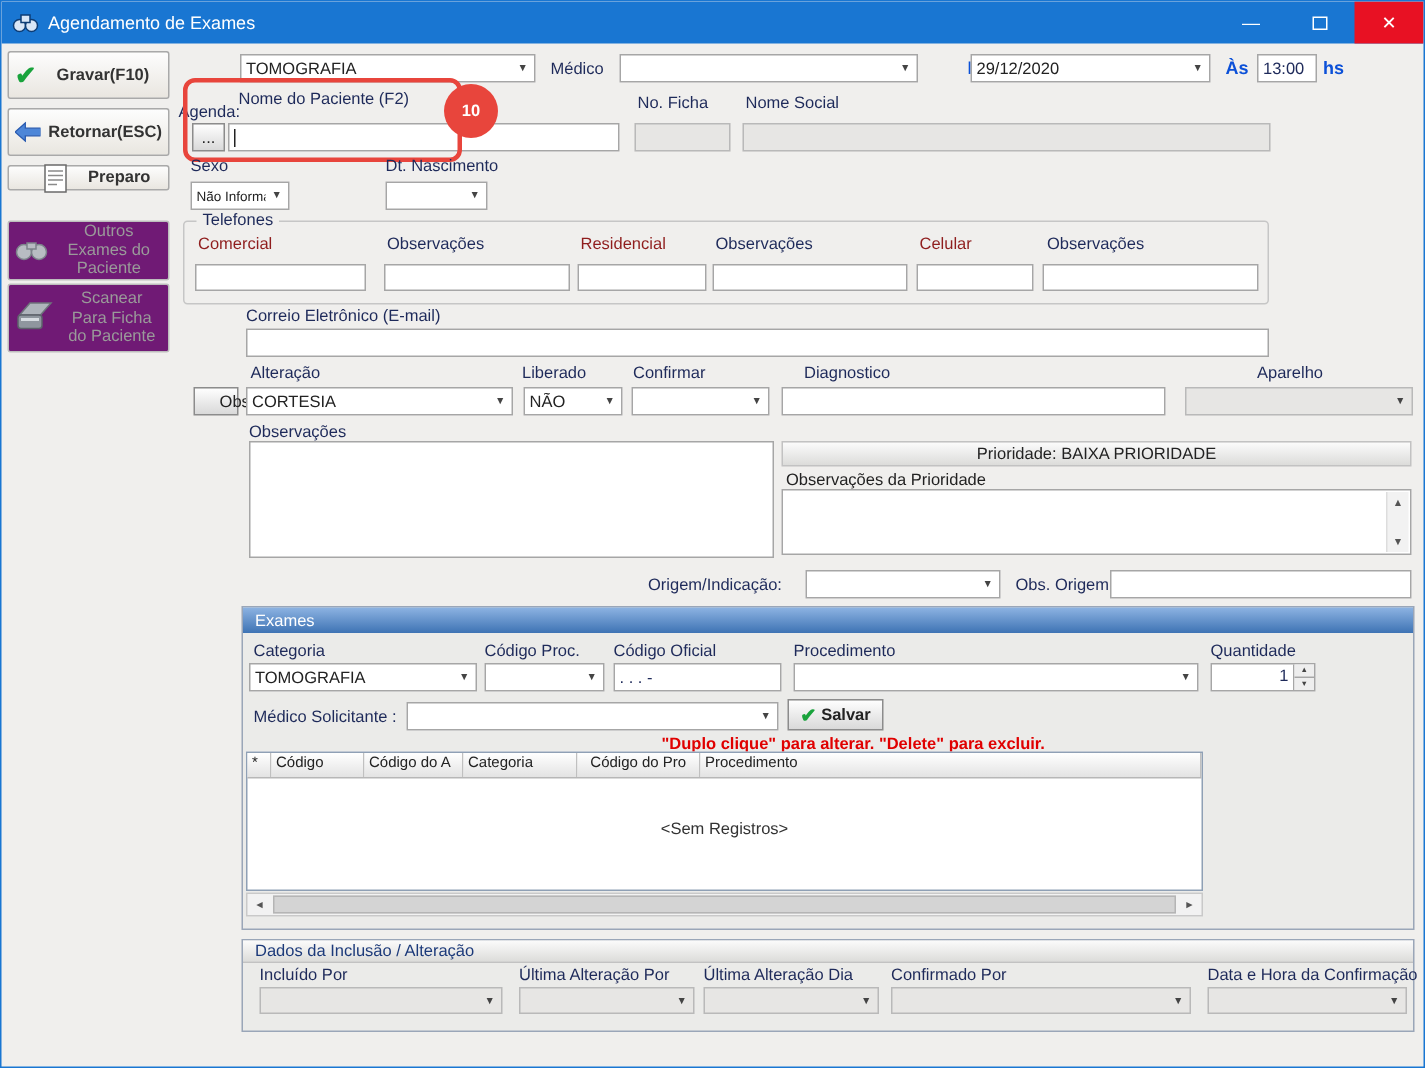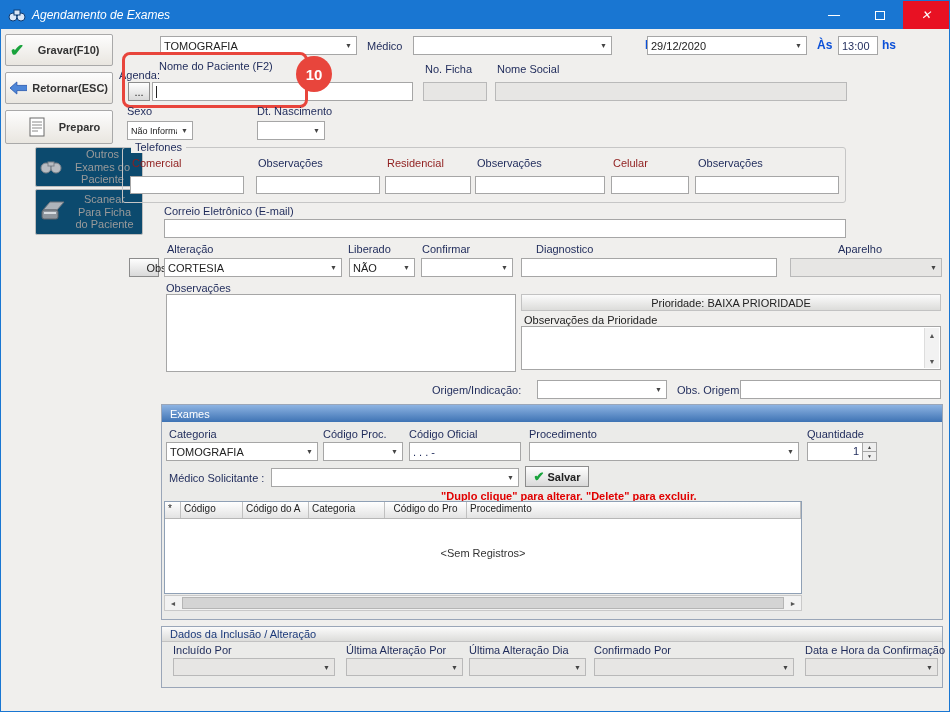--- a/index.html
+++ b/index.html
@@ -1,33 +1,33 @@
 <!DOCTYPE html>
 <html><head>
 <meta charset="utf-8">
 <style>
   *{box-sizing:border-box;margin:0;padding:0;}
   html,body{background:#c8cdd4;}
   .win{position:relative;width:950px;height:712px;background:#f0efed;border:1px solid #1976d2;
        font-family:"Liberation Sans",sans-serif;font-size:11px;color:#1e2a5a;overflow:hidden;}
 
   
-  .titlebar{position:absolute;left:0;top:0;width:100%;height:28px;background:#1976d2;display:flex;align-items:center;color:#fff;font-style:italic;}
+  .titlebar{position:absolute;left:0;top:0;width:100%;height:28px;background:#1976d2;display:flex;align-items:center;color:#fff;}
   .titlebar .ttl{margin-left:6px;font-size:12px;}
   .tspacer{flex:1;}
   .tbtn{width:46px;height:28px;display:flex;align-items:center;justify-content:center;color:#fff;font-size:12px;}
   .tbtn.close{background:#e81123;}
   .maxbox{width:10px;height:9px;border:1px solid #fff;display:inline-block;}
 
   
   .sbtn{position:absolute;left:4px;width:108px;background:linear-gradient(#fdfdfd,#e9e6e0);
         border:1px solid #a9a9a9;border-radius:2px;display:flex;align-items:center;gap:5px;
         padding:2px 4px;font-weight:bold;color:#333;}
   .sbtn .slabel{flex:1;text-align:center;line-height:1.15;}
-  .sbtn.disabled{color:#9a9a9a;background:#0c4a6e;border-color:#bdbdbd;font-weight:normal;margin-left:30px;}
+  .sbtn.disabled{color:#9a9a9a;background:#701a75;border-color:#bdbdbd;font-weight:normal;}
   .icn-check{color:#19a33c;font-size:17px;font-weight:bold;}
   .icn-check.small{font-size:13px;}
 
   
   .lb{position:absolute;white-space:nowrap;color:#1e2a5a;}
   .lbb{color:#0b50d8;font-weight:bold;font-size:12px;}
   .lbm{color:#8f1d1d;}
   .hint{position:absolute;color:#e00000;font-weight:bold;}
 
   
@@ -73,21 +73,21 @@
   
   .spin{position:absolute;height:19px;background:#fff;border:1px solid #a6a6a6;display:flex;}
   .spin .sval{flex:1;text-align:right;padding:2px 3px 0 0;}
   .spin .sbtns{width:14px;display:flex;flex-direction:column;border-left:1px solid #a6a6a6;flex:none;}
   .spin .sb{flex:1;display:flex;align-items:center;justify-content:center;font-size:5px;color:#444;background:#eee;}
   .spin .sb + .sb{border-top:1px solid #a6a6a6;}
 
   
   .ann-rect{position:absolute;border:3px solid #e8453c;border-radius:8px;pointer-events:none;}
   .ann-badge{position:absolute;width:36px;height:36px;border-radius:50%;background:#e8453c;color:#fff;
-             display:flex;align-items:center;justify-content:center;font-size:15px;font-weight:bold;}
+             display:flex;align-items:center;justify-content:center;font-size:11px;font-weight:bold;}
 </style>
 </head>
 <body>
 
 <div class="win">
 
   <div class="titlebar">
     <svg width="18" height="16" viewBox="0 0 18 16" style="margin-left:7px">
       <circle cx="5" cy="10" r="4" fill="#d9e6f7" stroke="#0d3c75"></circle>
       <circle cx="13" cy="10" r="4" fill="#d9e6f7" stroke="#0d3c75"></circle>
@@ -109,21 +109,21 @@
   <div class="sbtn" style="top:33px;height:32px;">
     <span class="icn-check">✔</span>
     <span class="slabel">Gravar(F10)</span>
   </div>
   <div class="sbtn" style="top:71px;height:32px;">
     <svg width="20" height="14" viewBox="0 0 20 14">
       <polygon points="0,7 8,0 8,4 20,4 20,10 8,10 8,14" fill="#4d86d8" stroke="#2a5bb0"></polygon>
     </svg>
     <span class="slabel">Retornar(ESC)</span>
   </div>
-  <div class="sbtn" style="top:109px;height:34px;padding-left:22px;">
+  <div class="sbtn" style="top:109px;height:17px;padding-left:22px;">
     <svg width="18" height="20" viewBox="0 0 18 20">
       <rect x="2" y="1" width="14" height="18" fill="#fff" stroke="#6a6a6a"></rect>
       <line x1="4" y1="5" x2="14" y2="5" stroke="#8a8a8a"></line>
       <line x1="4" y1="8" x2="14" y2="8" stroke="#8a8a8a"></line>
       <line x1="4" y1="11" x2="14" y2="11" stroke="#8a8a8a"></line>
       <line x1="4" y1="14" x2="10" y2="14" stroke="#8a8a8a"></line>
     </svg>
     <span class="slabel">Preparo</span>
   </div>
   <div class="sbtn disabled" style="top:146px;height:40px;">

